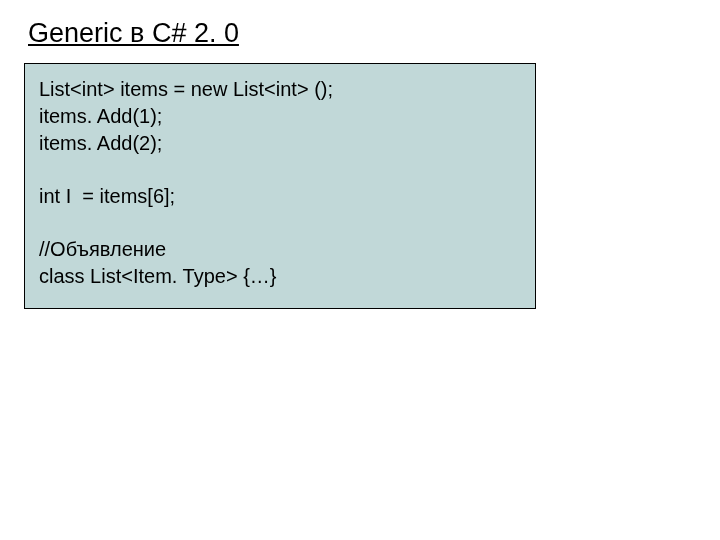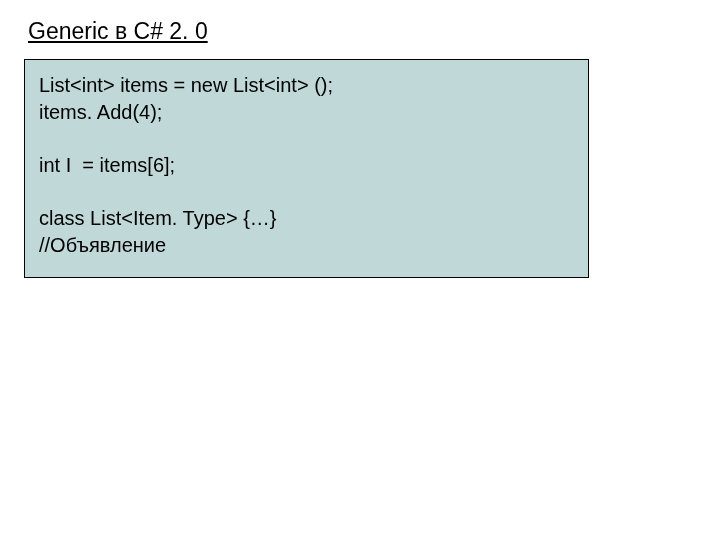--- a/index.html
+++ b/index.html
@@ -11,48 +11,49 @@
     font-family: Arial, Helvetica, sans-serif;
     font-size: 20px;
     color: #000;
     position: relative;
   }
   .slide {
     padding: 18px 24px;
     box-sizing: border-box;
   }
   .title {
-    font-size: 23px;
+    font-size: 27px;
     text-decoration: underline;
     margin-bottom: 14px;
     padding-left: 4px;
   }
   .code-box {
     background: #c1d8d8;
     border: 1px solid #000;
     padding: 12px 14px 18px 14px;
-    width: 565px;
+    width: 512px;
     box-sizing: border-box;
     line-height: 1.35;
   }
   .code-box p {
     margin: 0;
     white-space: pre;
   }
   .gap {
     height: 26px;
   }
 </style>
 </head>
 <body>
 
 <div class="slide">
   <div class="title">Generic в C# 2. 0</div>
   <div class="code-box">
     <p>List&lt;int&gt; items = new List&lt;int&gt; ();</p>
-    <p>items. Add(4);</p>
+    <p>items. Add(1);</p>
+    <p>items. Add(2);</p>
     <div class="gap"></div>
     <p>int I  = items[6];</p>
     <div class="gap"></div>
+    <p>//Объявление</p>
     <p>class List&lt;Item. Type&gt; {…}</p>
-    <p>//Объявление</p>
   </div>
 </div>
 
 </body></html>

